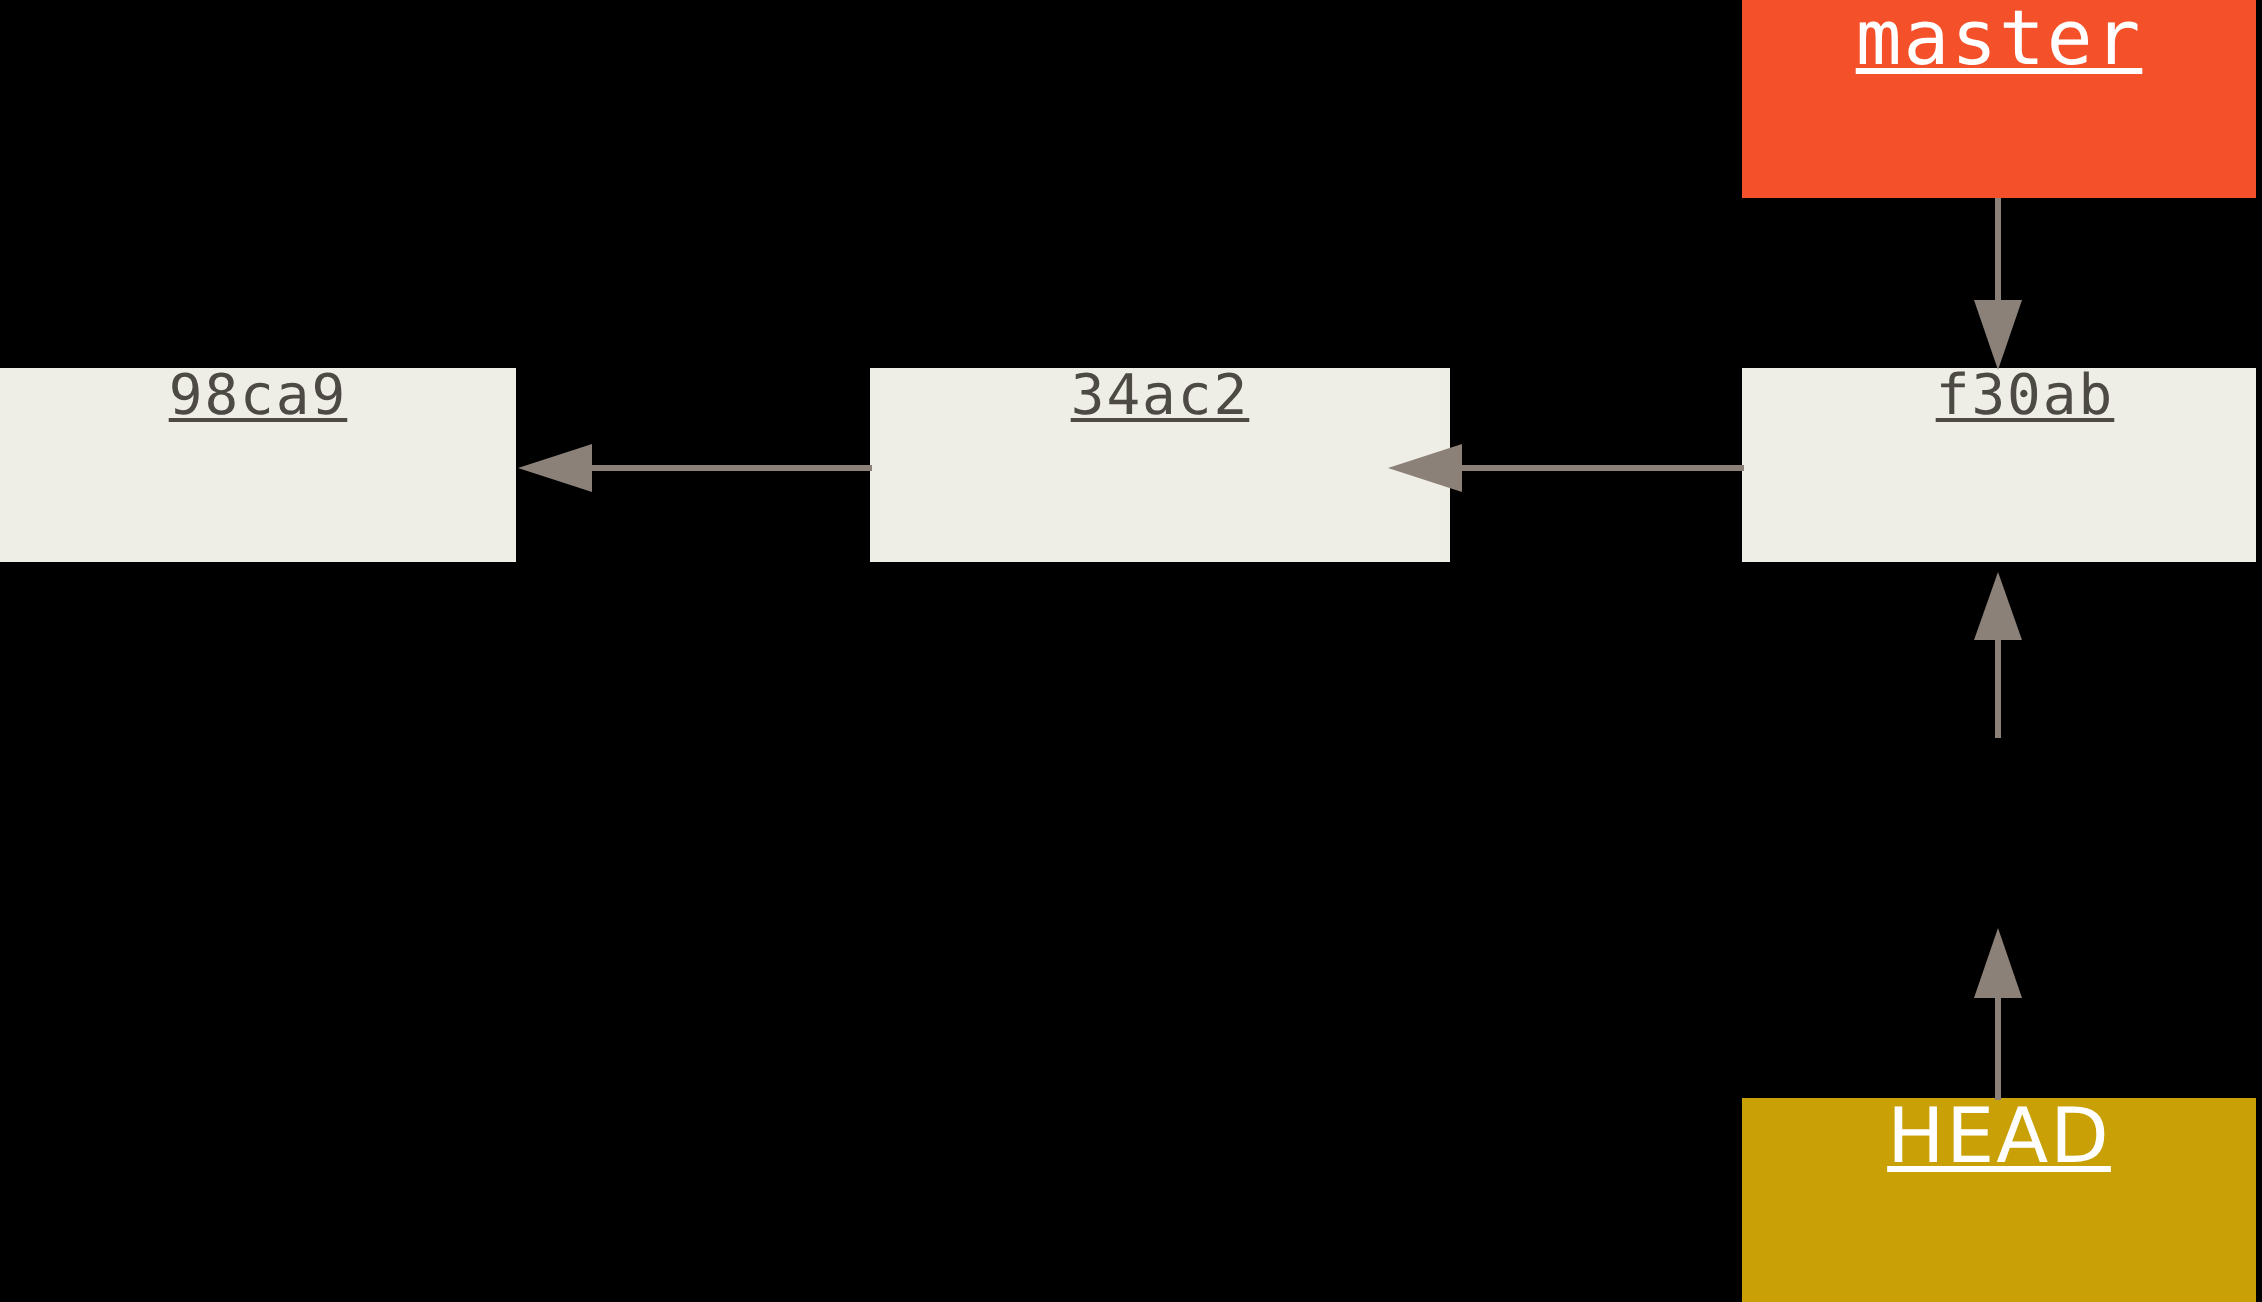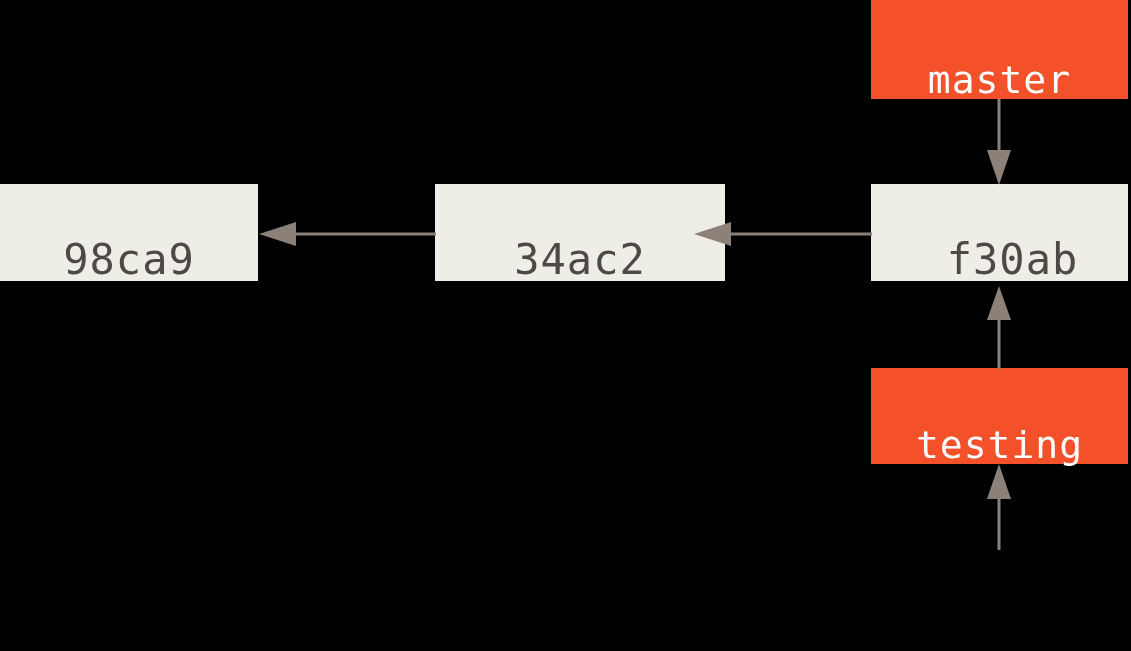--- a/index.html
+++ b/index.html
@@ -14,32 +14,33 @@
   #diagram {
     position: relative;
     width: 1131px;
     height: 651px;
     background: #000000;
     overflow: hidden;
   }
   .node {
     position: absolute;
     display: flex;
-    align-items: flex-end;
+    align-items: flex-start;
     justify-content: center;
     box-sizing: border-box;
     text-align: center;
     line-height: 1;
     white-space: nowrap;
+    text-decoration: underline;
   }
   .node-commit {
     background: #efeee6;
     color: #4d4a45;
     font-family: "DejaVu Sans Mono", monospace;
-    font-size: 42px;
+    font-size: 28px;
     letter-spacing: 1px;
   }
   .node-branch {
     background: #f4502a;
     color: #ffffff;
     font-family: "DejaVu Sans Mono", monospace;
     font-size: 38px;
     letter-spacing: 1px;
   }
   .node-head {
@@ -86,24 +87,24 @@
   </div>
 
   <div class="node node-commit" id="node-f30ab">
     <span>f30ab</span>
   </div>
 
   <div class="node node-branch" id="node-master">
     <span>master</span>
   </div>
 
-  <div class="node node-branch" id="node-testing">
-    <span>testing</span>
+
+  <div class="node node-head" id="node-head">
+    <span>HEAD</span>
   </div>
-
 
   <div class="edge" id="edge-34ac2-98ca9">
     <svg width="177" height="42" viewBox="0 0 177 42">
       <line x1="177" y1="21" x2="36" y2="21" stroke="#8b8178" stroke-width="3"></line>
       <polygon points="0,21 37,9 37,33" fill="#8b8178"></polygon>
     </svg>
   </div>
 
   <div class="edge" id="edge-f30ab-34ac2">
     <svg width="178" height="42" viewBox="0 0 178 42">

